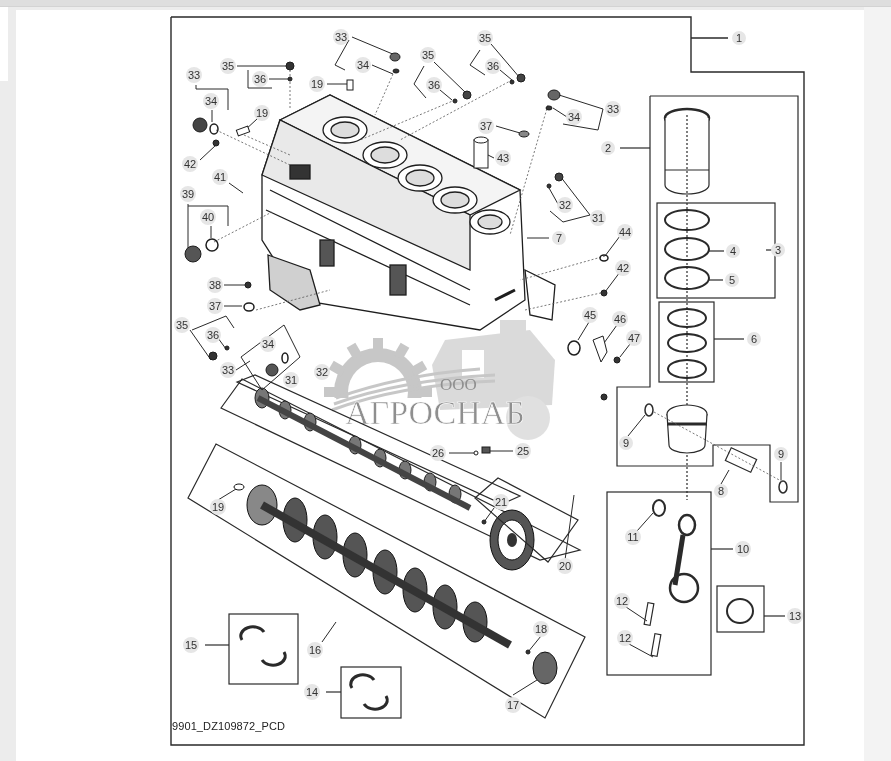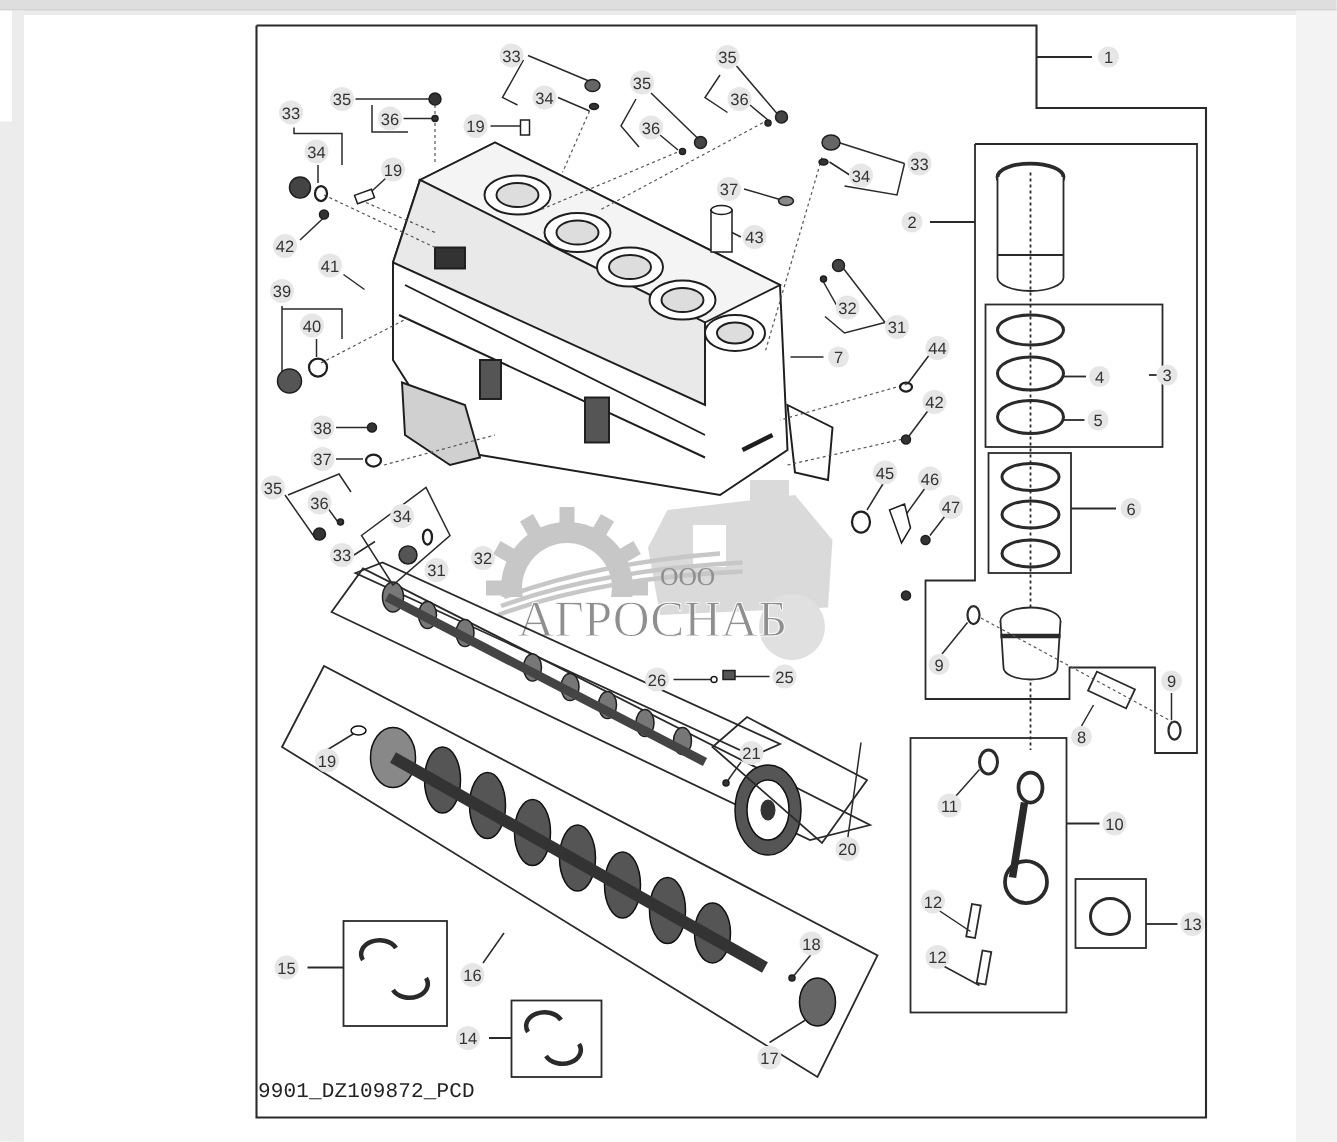--- a/index.html
+++ b/index.html
@@ -3,21 +3,21 @@
 <meta charset="utf-8">
 <style>
   html,body{margin:0;padding:0;}
   body{width:891px;height:761px;background:#ececec;position:relative;overflow:hidden;font-family:"Liberation Sans",sans-serif;}
   .topbar{position:absolute;left:0;top:0;width:891px;height:6px;background:#dedede;border-bottom:1px solid #d3d3d3;}
   .left-panel{position:absolute;left:0;top:7px;width:8px;height:74px;background:#fff;border-right:1px solid #e2e2e2;}
   .left-strip{position:absolute;left:8px;top:7px;width:8px;height:754px;background:#ececec;}
   .page{position:absolute;left:16px;top:10px;width:848px;height:751px;background:#fff;}
   .right-strip{position:absolute;left:864px;top:7px;width:27px;height:754px;background:#f3f3f3;}
   svg{position:absolute;left:0;top:0;}
-  .caption{position:absolute;left:172px;top:720px;font-size:14px;color:#222;letter-spacing:0.1px;font-family:Liberation Mono, monospace;}
+  .caption{position:absolute;left:172px;top:720px;font-size:11px;color:#222;letter-spacing:0.1px;}
   .callout{font-family:"Liberation Sans",sans-serif;font-size:11px;fill:#333;}
   .wm{font-family:"Liberation Serif",serif;}
 </style>
 </head>
 <body>
 
 <div class="topbar"></div>
 <div class="left-panel"></div>
 <div class="left-strip"></div>
 <div class="page"></div>

